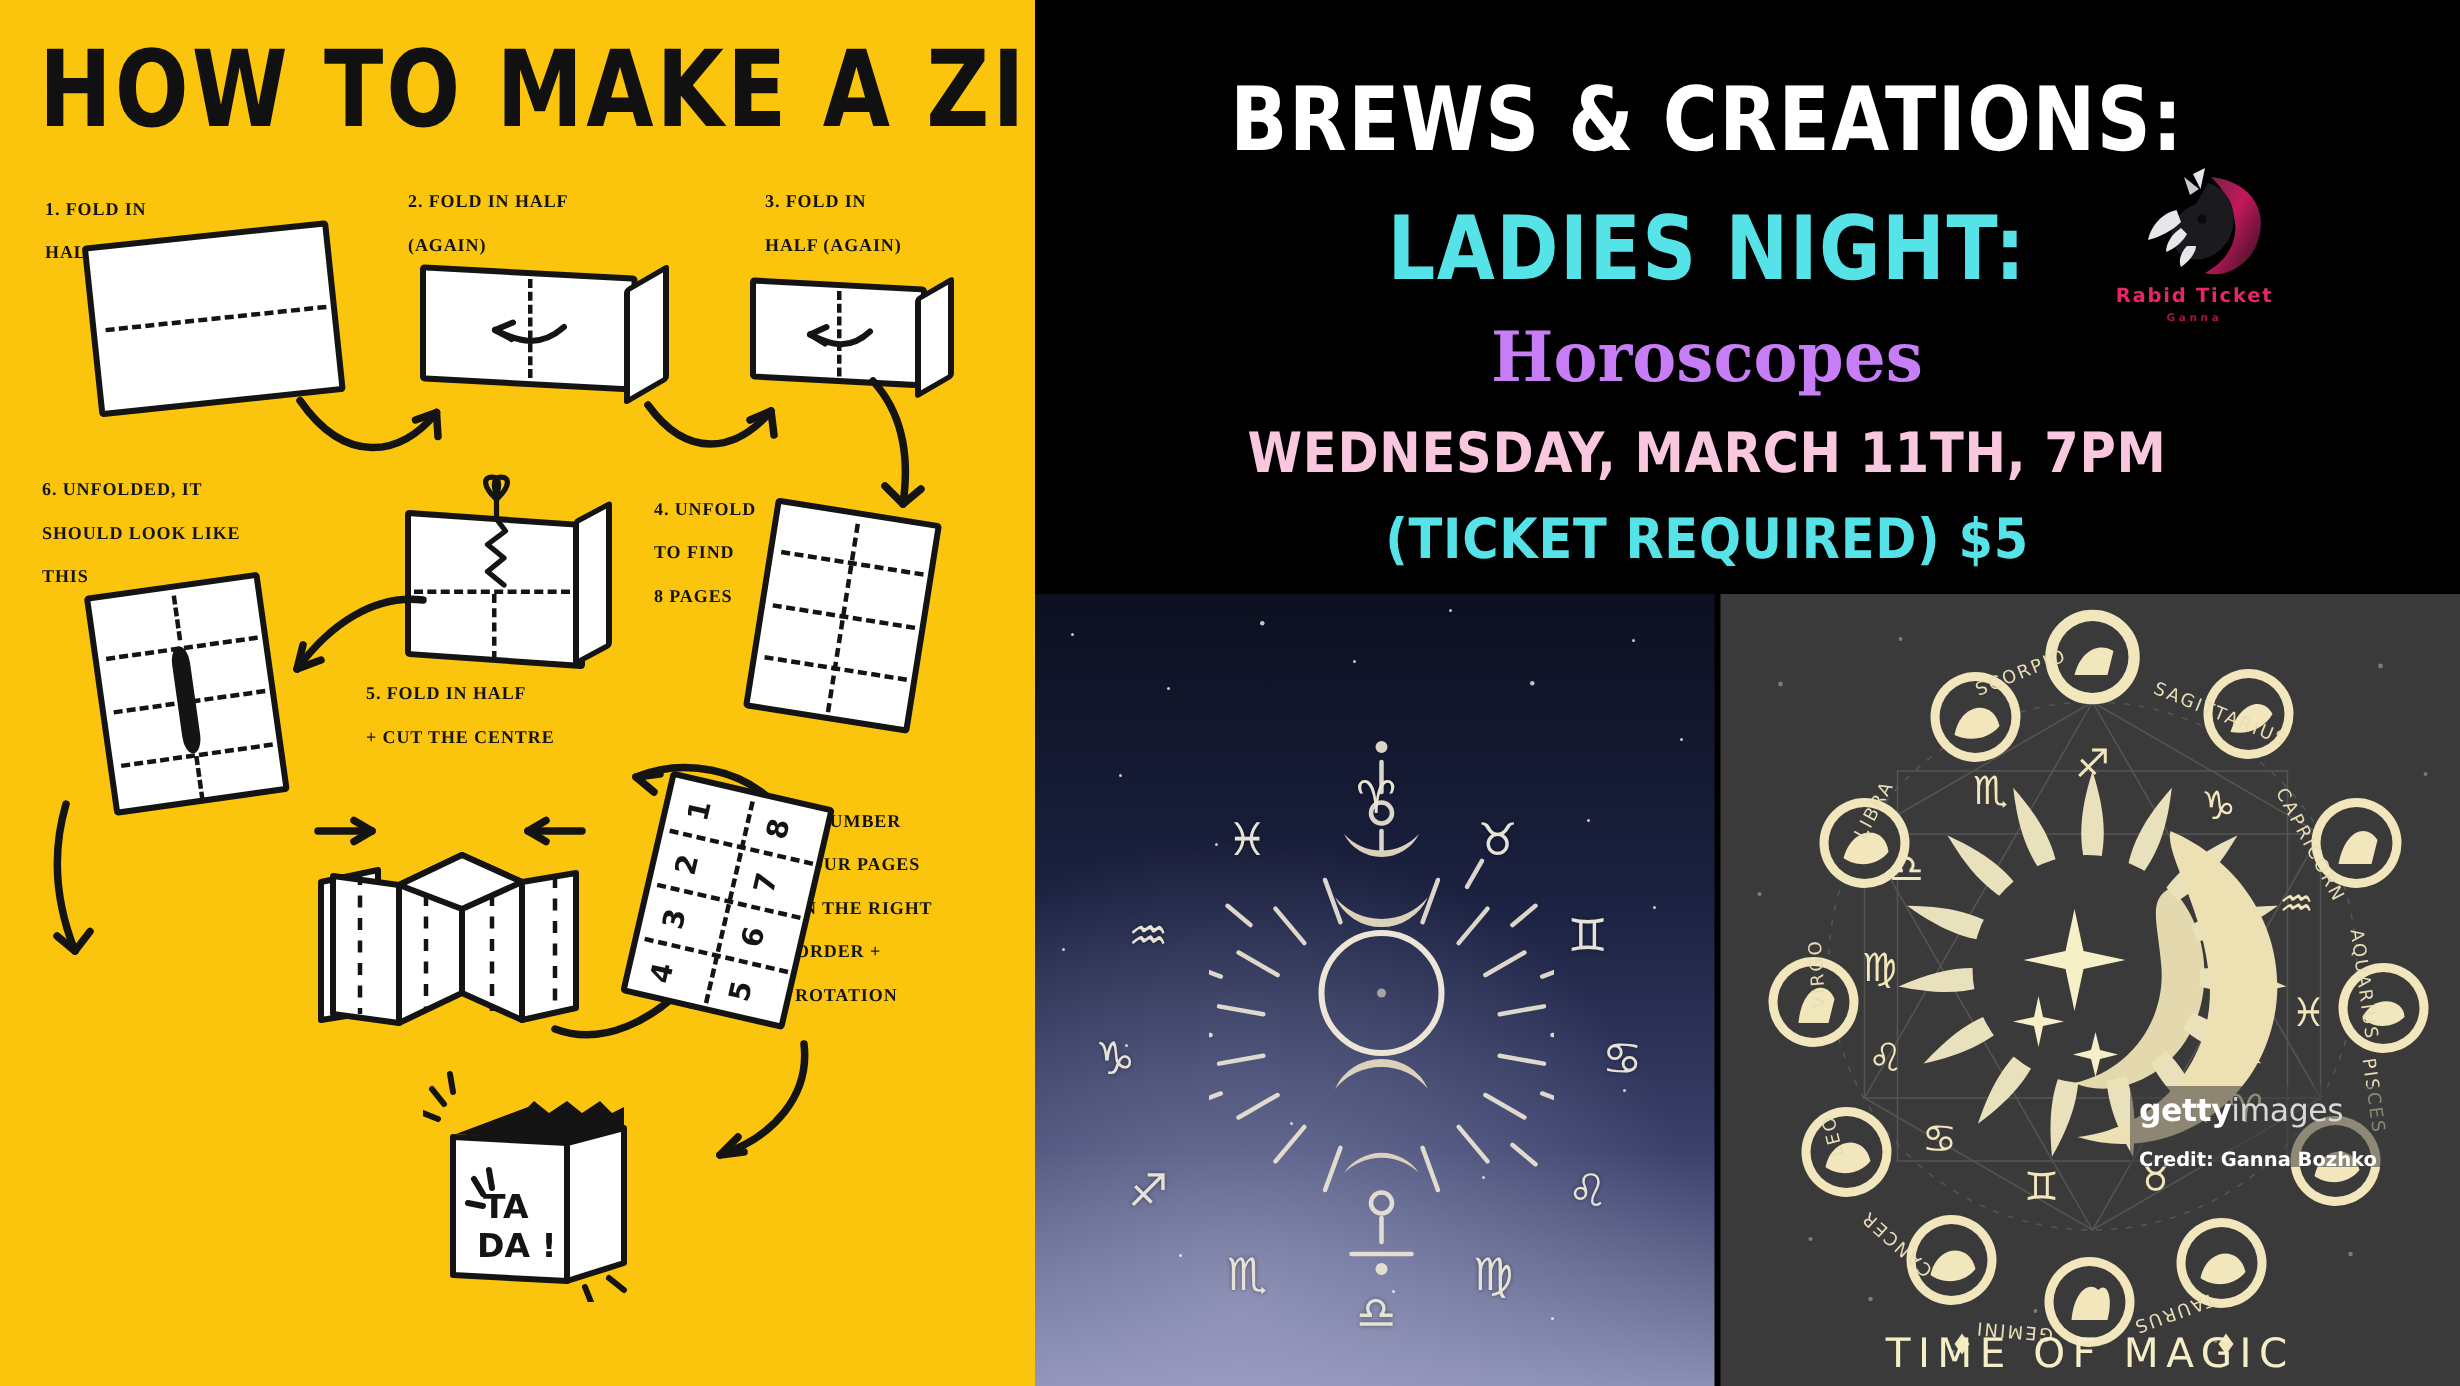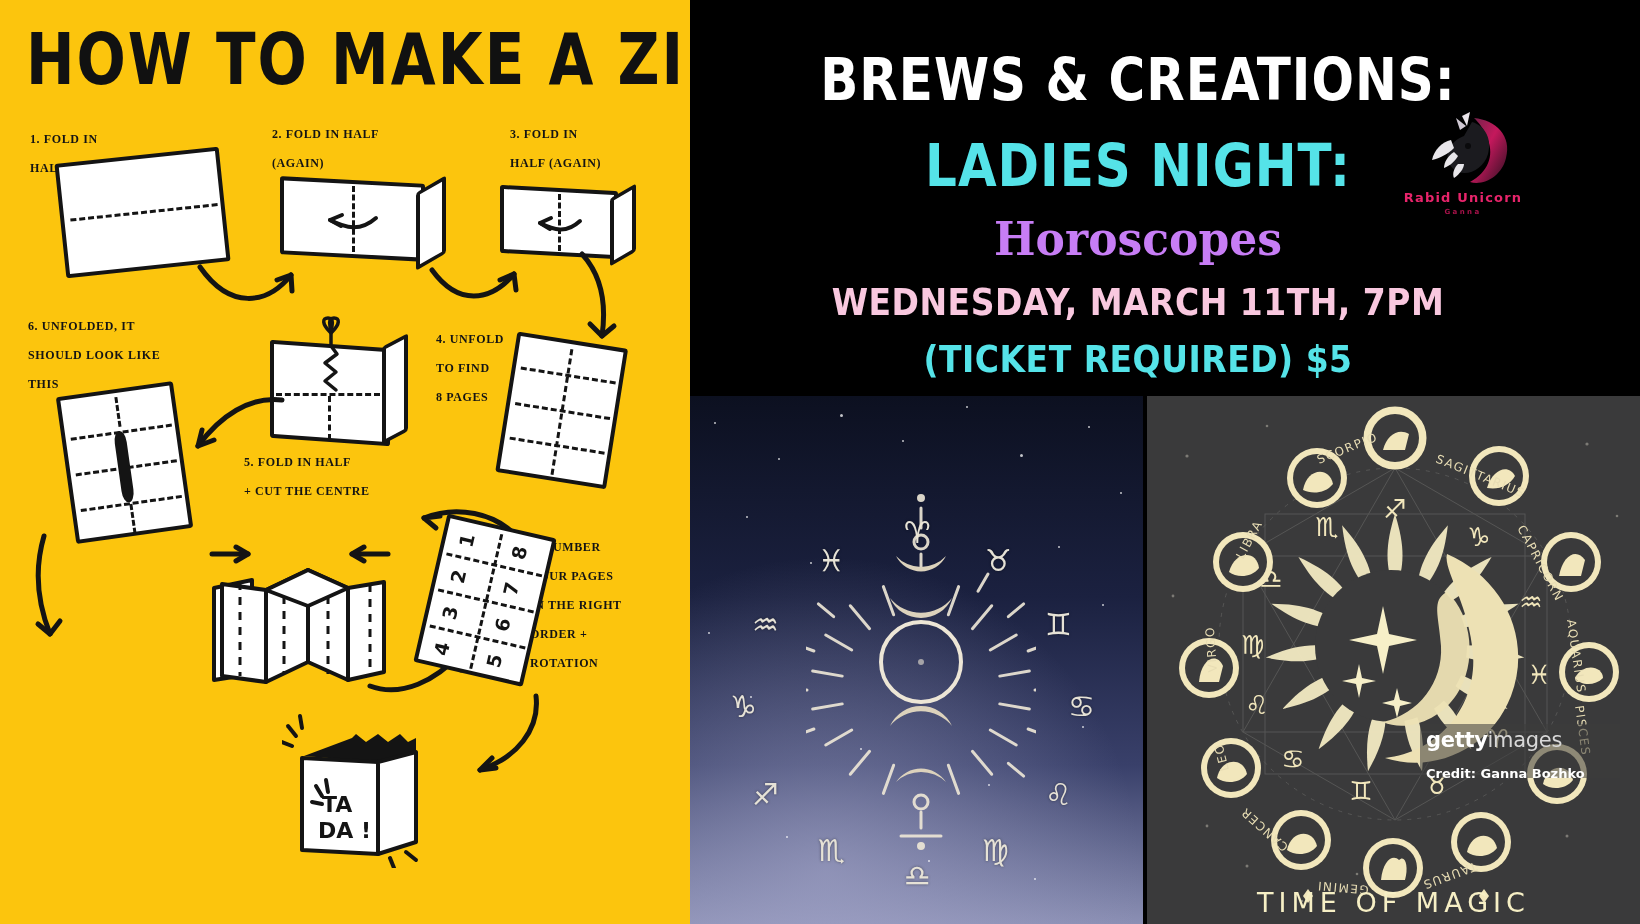--- a/index.html
+++ b/index.html
@@ -363,21 +363,21 @@
           </defs>
           <path d="M44 6 L52 2 L49 16 Z" fill="#e9e4ea"></path>
           <path d="M56 8 C 78 10, 94 26, 88 48 C 84 66, 66 76, 52 72 C 70 62, 76 46, 70 30 C 66 18, 60 12, 56 8 Z" fill="url(#maneGrad)"></path>
           <path d="M54 12 C 68 16, 74 30, 70 44 C 66 58, 52 66, 40 62 C 32 58, 28 50, 30 42 C 32 34, 40 28, 46 26 Z" fill="#1b1b1f"></path>
           <path d="M33 30 C 24 32, 16 40, 14 50 C 22 48, 30 44, 36 38 Z" fill="#e8e6ea"></path>
           <path d="M36 42 C 30 46, 26 52, 26 58 C 32 56, 38 50, 40 46 Z" fill="#e8e6ea"></path>
           <path d="M40 54 C 36 58, 34 64, 36 68 C 42 64, 46 58, 46 54 Z" fill="#e8e6ea"></path>
           <path d="M42 20 L38 8 L48 16 Z" fill="#cfc8d2"></path>
           <circle cx="50" cy="36" r="3" fill="#0a0a0c"></circle>
         </svg>
-        <div id="logo-wordmark">Rabid Unicorn</div>
+        <div id="logo-wordmark">Rabid Ticket</div>
         <div id="logo-sub">Ganna</div>
       </div>
     </div>
 
     <div id="photo-sky">
       <div>
         <span class="star" style="left:24px;  top:26px;"></span>
         <span class="star" style="left:88px;  top:62px;"></span>
         <span class="star" style="left:150px; top:18px; width:3px; height:3px;"></span>
         <span class="star" style="left:212px; top:44px;"></span>

